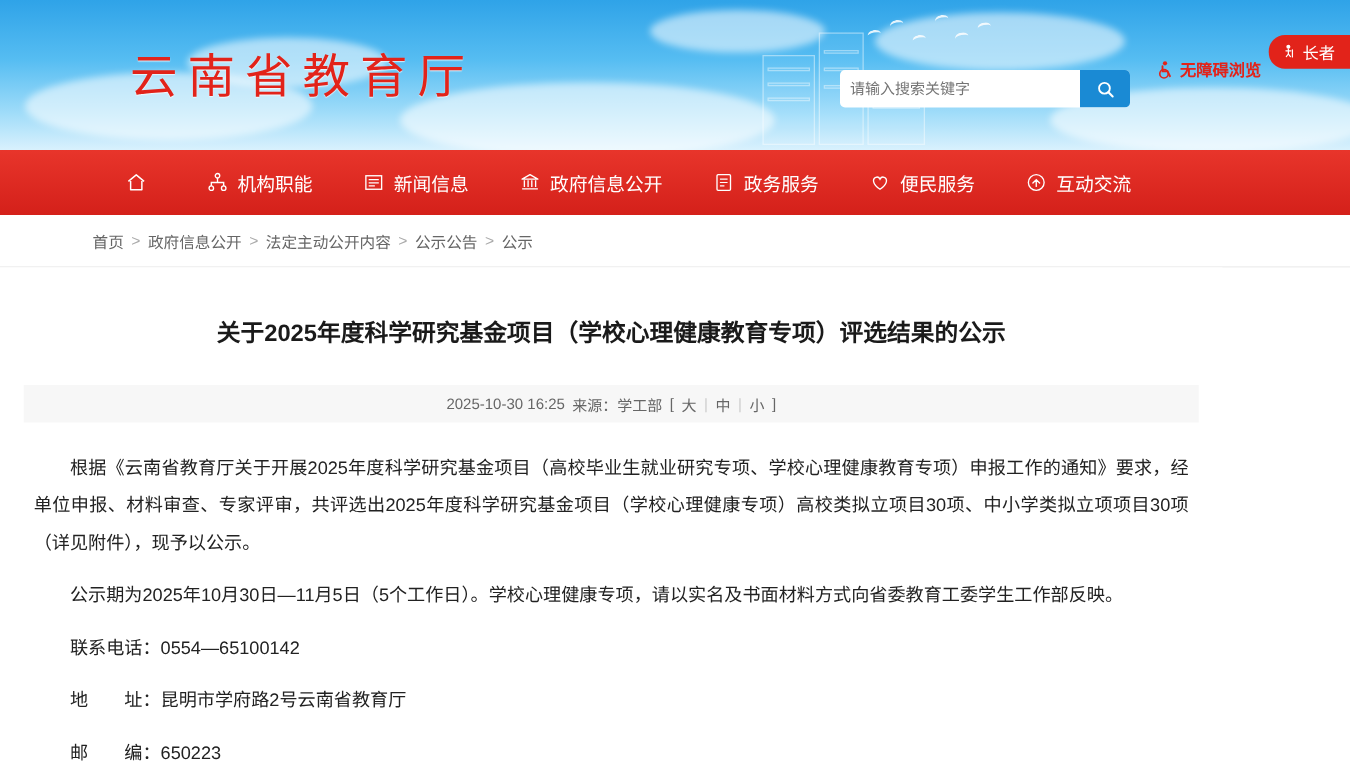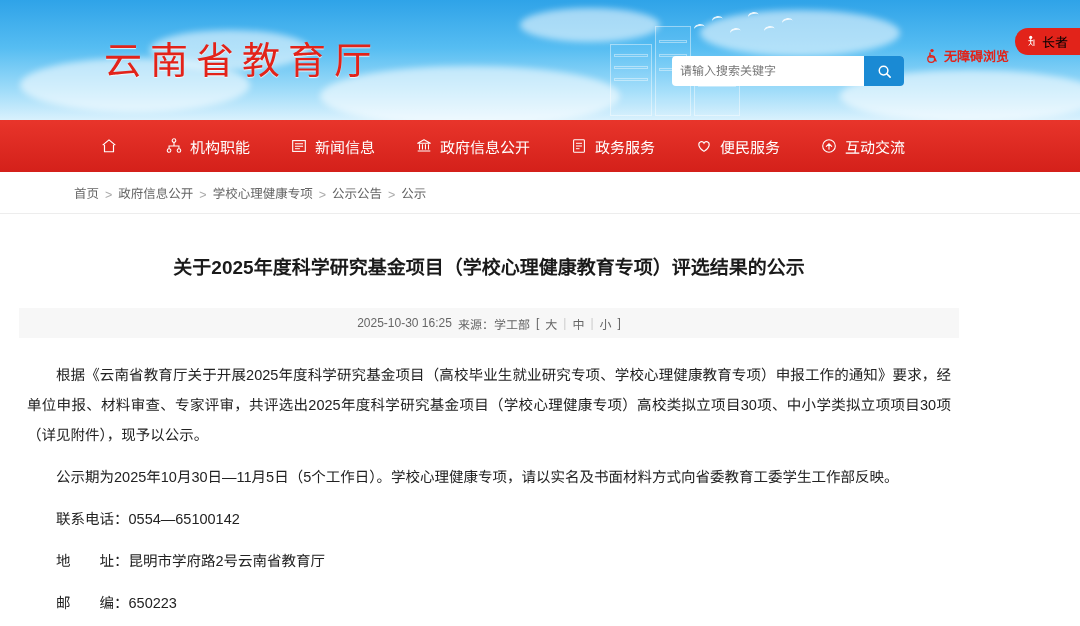--- a/index.html
+++ b/index.html
@@ -122,21 +122,21 @@
     align-items: center;
     gap: 4px;
     color: #e2231a;
     font-size: 13px;
     font-weight: bold;
     cursor: pointer;
     margin-top: 28px;
   }
   .elder-btn {
     background: #e2231a;
-    color: #000000;
+    color: #ffffff;
     font-size: 13px;
     padding: 4px 12px 4px 10px;
     border-radius: 13px 0 0 13px;
     display: flex;
     align-items: center;
     gap: 4px;
     cursor: pointer;
   }
 
   
@@ -169,21 +169,21 @@
     border-bottom: 1px solid #ededed;
     display: flex;
     align-items: center;
     box-sizing: border-box;
     padding-left: 74px;
   }
   .crumb {
     font-size: 12.5px;
     color: #666;
     display: flex;
-    align-items: flex-end;
+    align-items: center;
     gap: 6px;
   }
   .crumb a { color: #666; text-decoration: none; cursor: pointer; }
   .crumb .sep { color: #aaa; }
 
   
   .page-body {
     width: 978px;
     background: #fff;
     padding-top: 28px;
@@ -366,21 +366,21 @@
     <span>互动交流</span>
   </div>
 </div>
 
 <div class="crumb-wrap">
   <div class="crumb">
     <a>首页</a>
     <span class="sep">&gt;</span>
     <a>政府信息公开</a>
     <span class="sep">&gt;</span>
-    <a>学校心理健康专项</a>
+    <a>法定主动公开内容</a>
     <span class="sep">&gt;</span>
     <a>公示公告</a>
     <span class="sep">&gt;</span>
     <a>公示</a>
   </div>
 </div>
 
 <div class="page-body">
   <div class="article">
 

